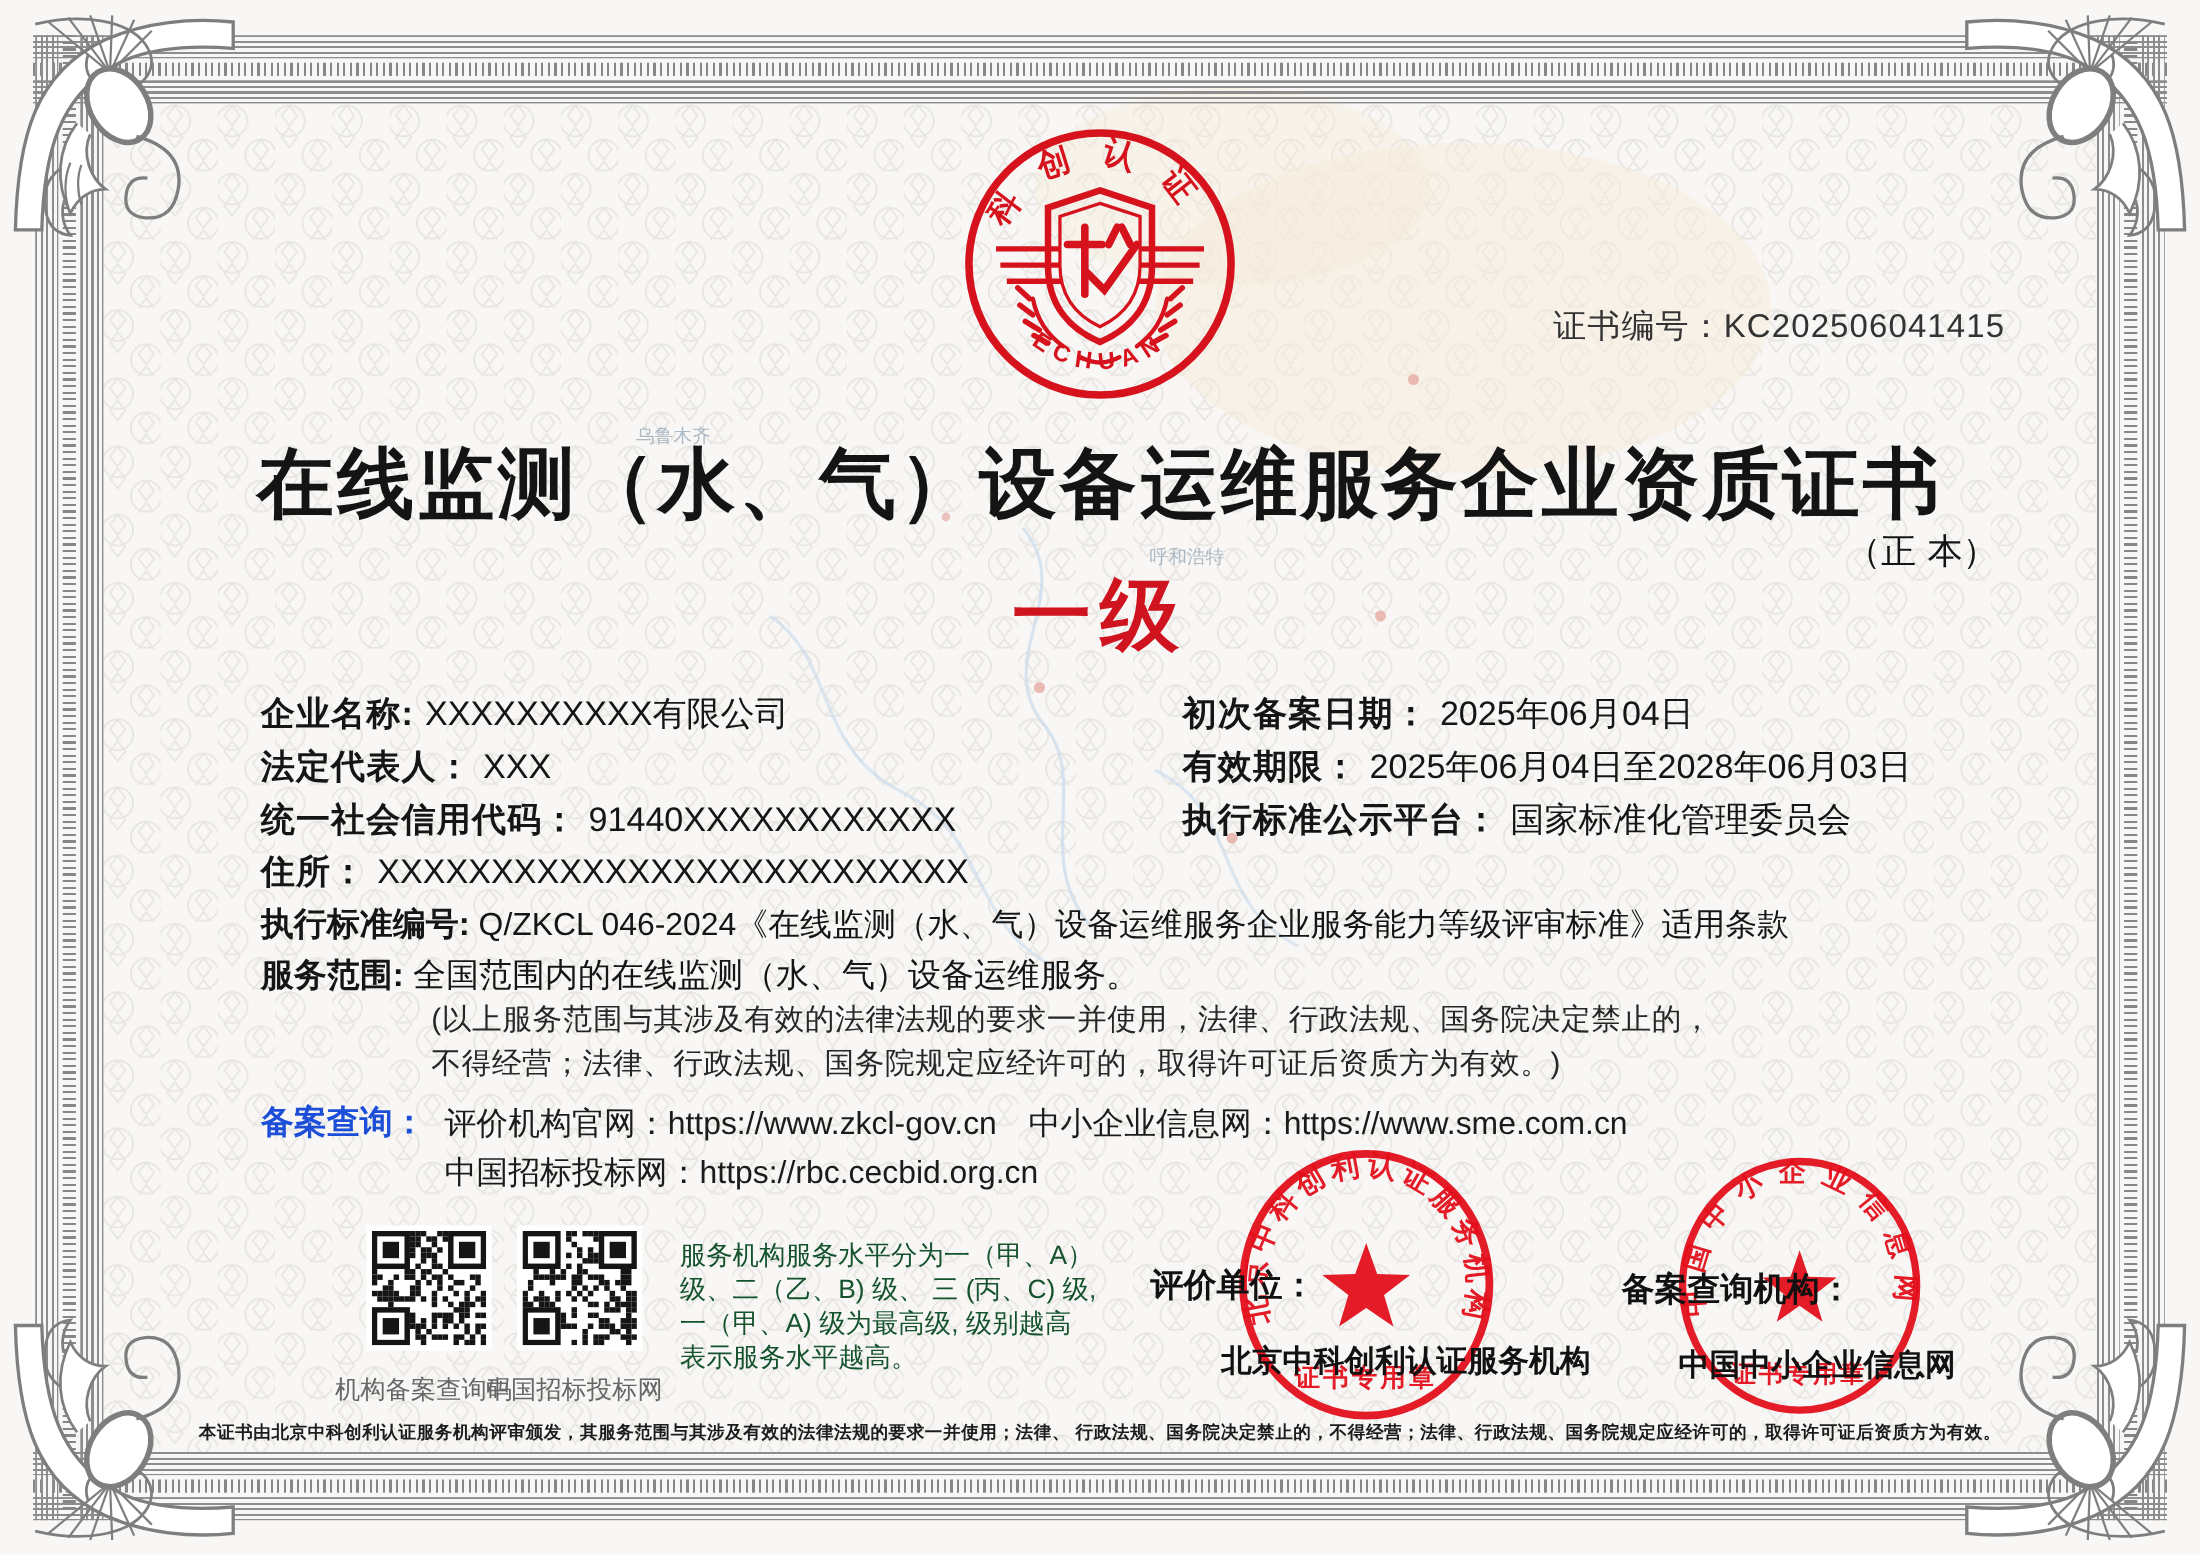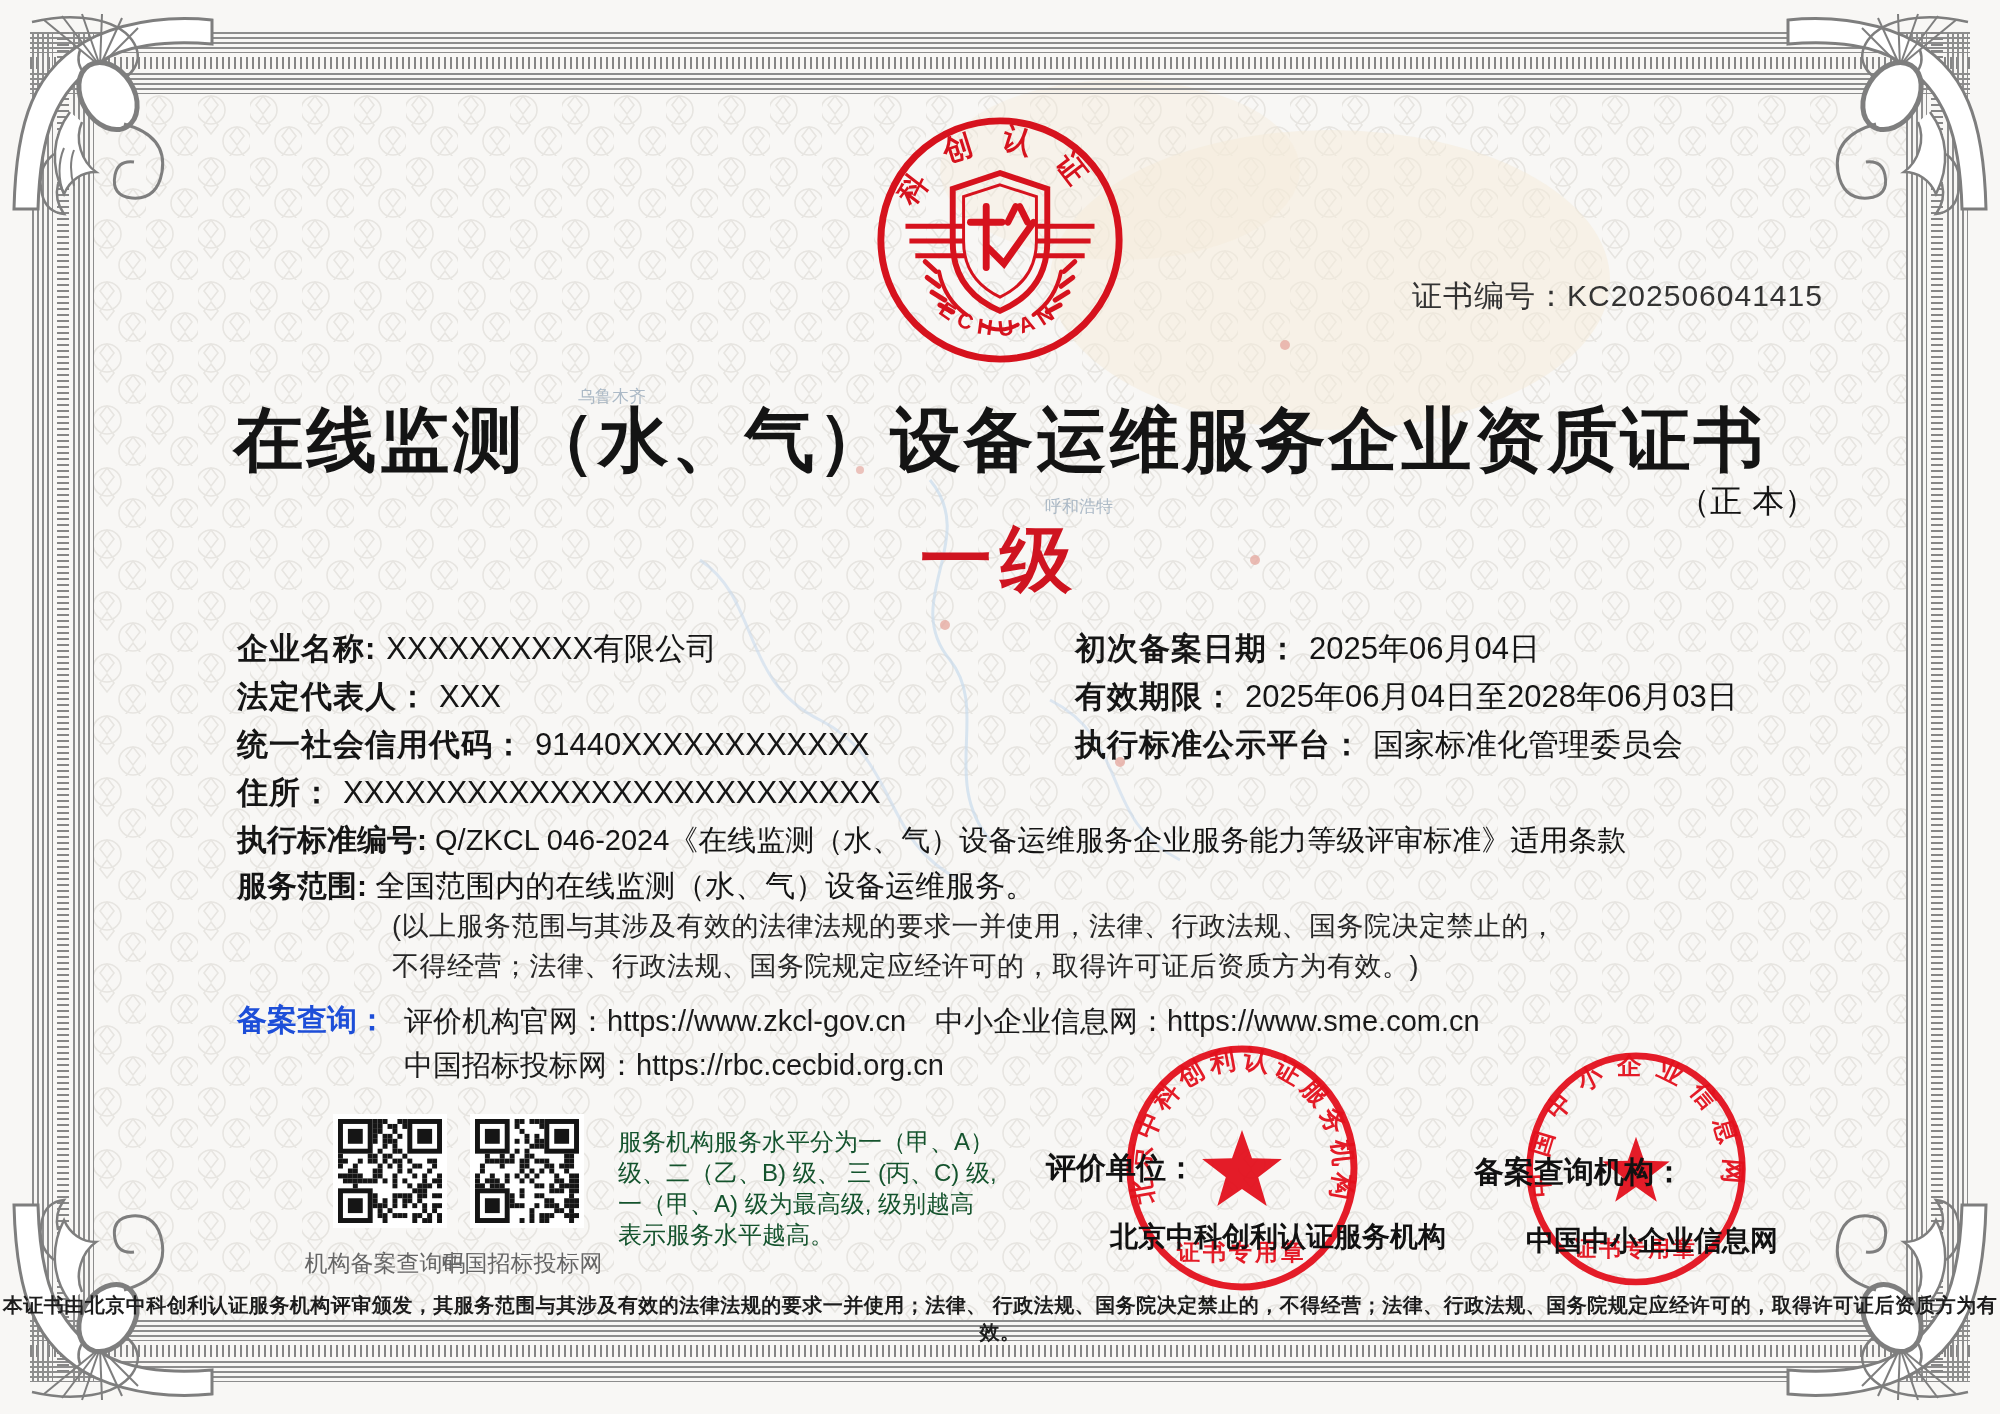--- a/index.html
+++ b/index.html
@@ -52,21 +52,21 @@
   .longrow b{font-size:30px;font-weight:700;}
   .note{font-size:27px;color:#262626;letter-spacing:0.5px;}
   .query-label{font-size:30px;font-weight:700;color:#1d4ed8;}
   .query-item{font-size:29px;color:#1b1b1b;white-space:nowrap;}
   .qrbox{width:104px;height:104px;background:#ffffff;padding:5px;z-index:4;}
   .qrbox svg{width:100%;height:100%;display:block;fill:#151515;}
   .qrcap{width:190px;text-align:center;font-size:23px;color:#666;}
   .lvlnote{font-size:24px;line-height:31px;color:#14532d;}
   .seal{z-index:4;}
   .sealtext{z-index:5;font-weight:700;color:#111;}
-  .footer{left:0;right:0;top:1292px;text-align:center;font-size:20px;font-weight:700;color:#1c1c1c;letter-spacing:0.5px;}
+  .footer{left:0;right:0;top:1292px;text-align:center;font-size:16px;font-weight:700;color:#1c1c1c;letter-spacing:0.5px;}
 </style>
 </head>
 <body>
 
 <div class="cert">
 
   <svg class="bgpattern" viewBox="0 0 1812 1226" preserveAspectRatio="none">
     <defs>
       <pattern id="bgpat" width="52" height="62" patternUnits="userSpaceOnUse">
         <g fill="none" stroke="#e7e5e1" stroke-width="1.6">

